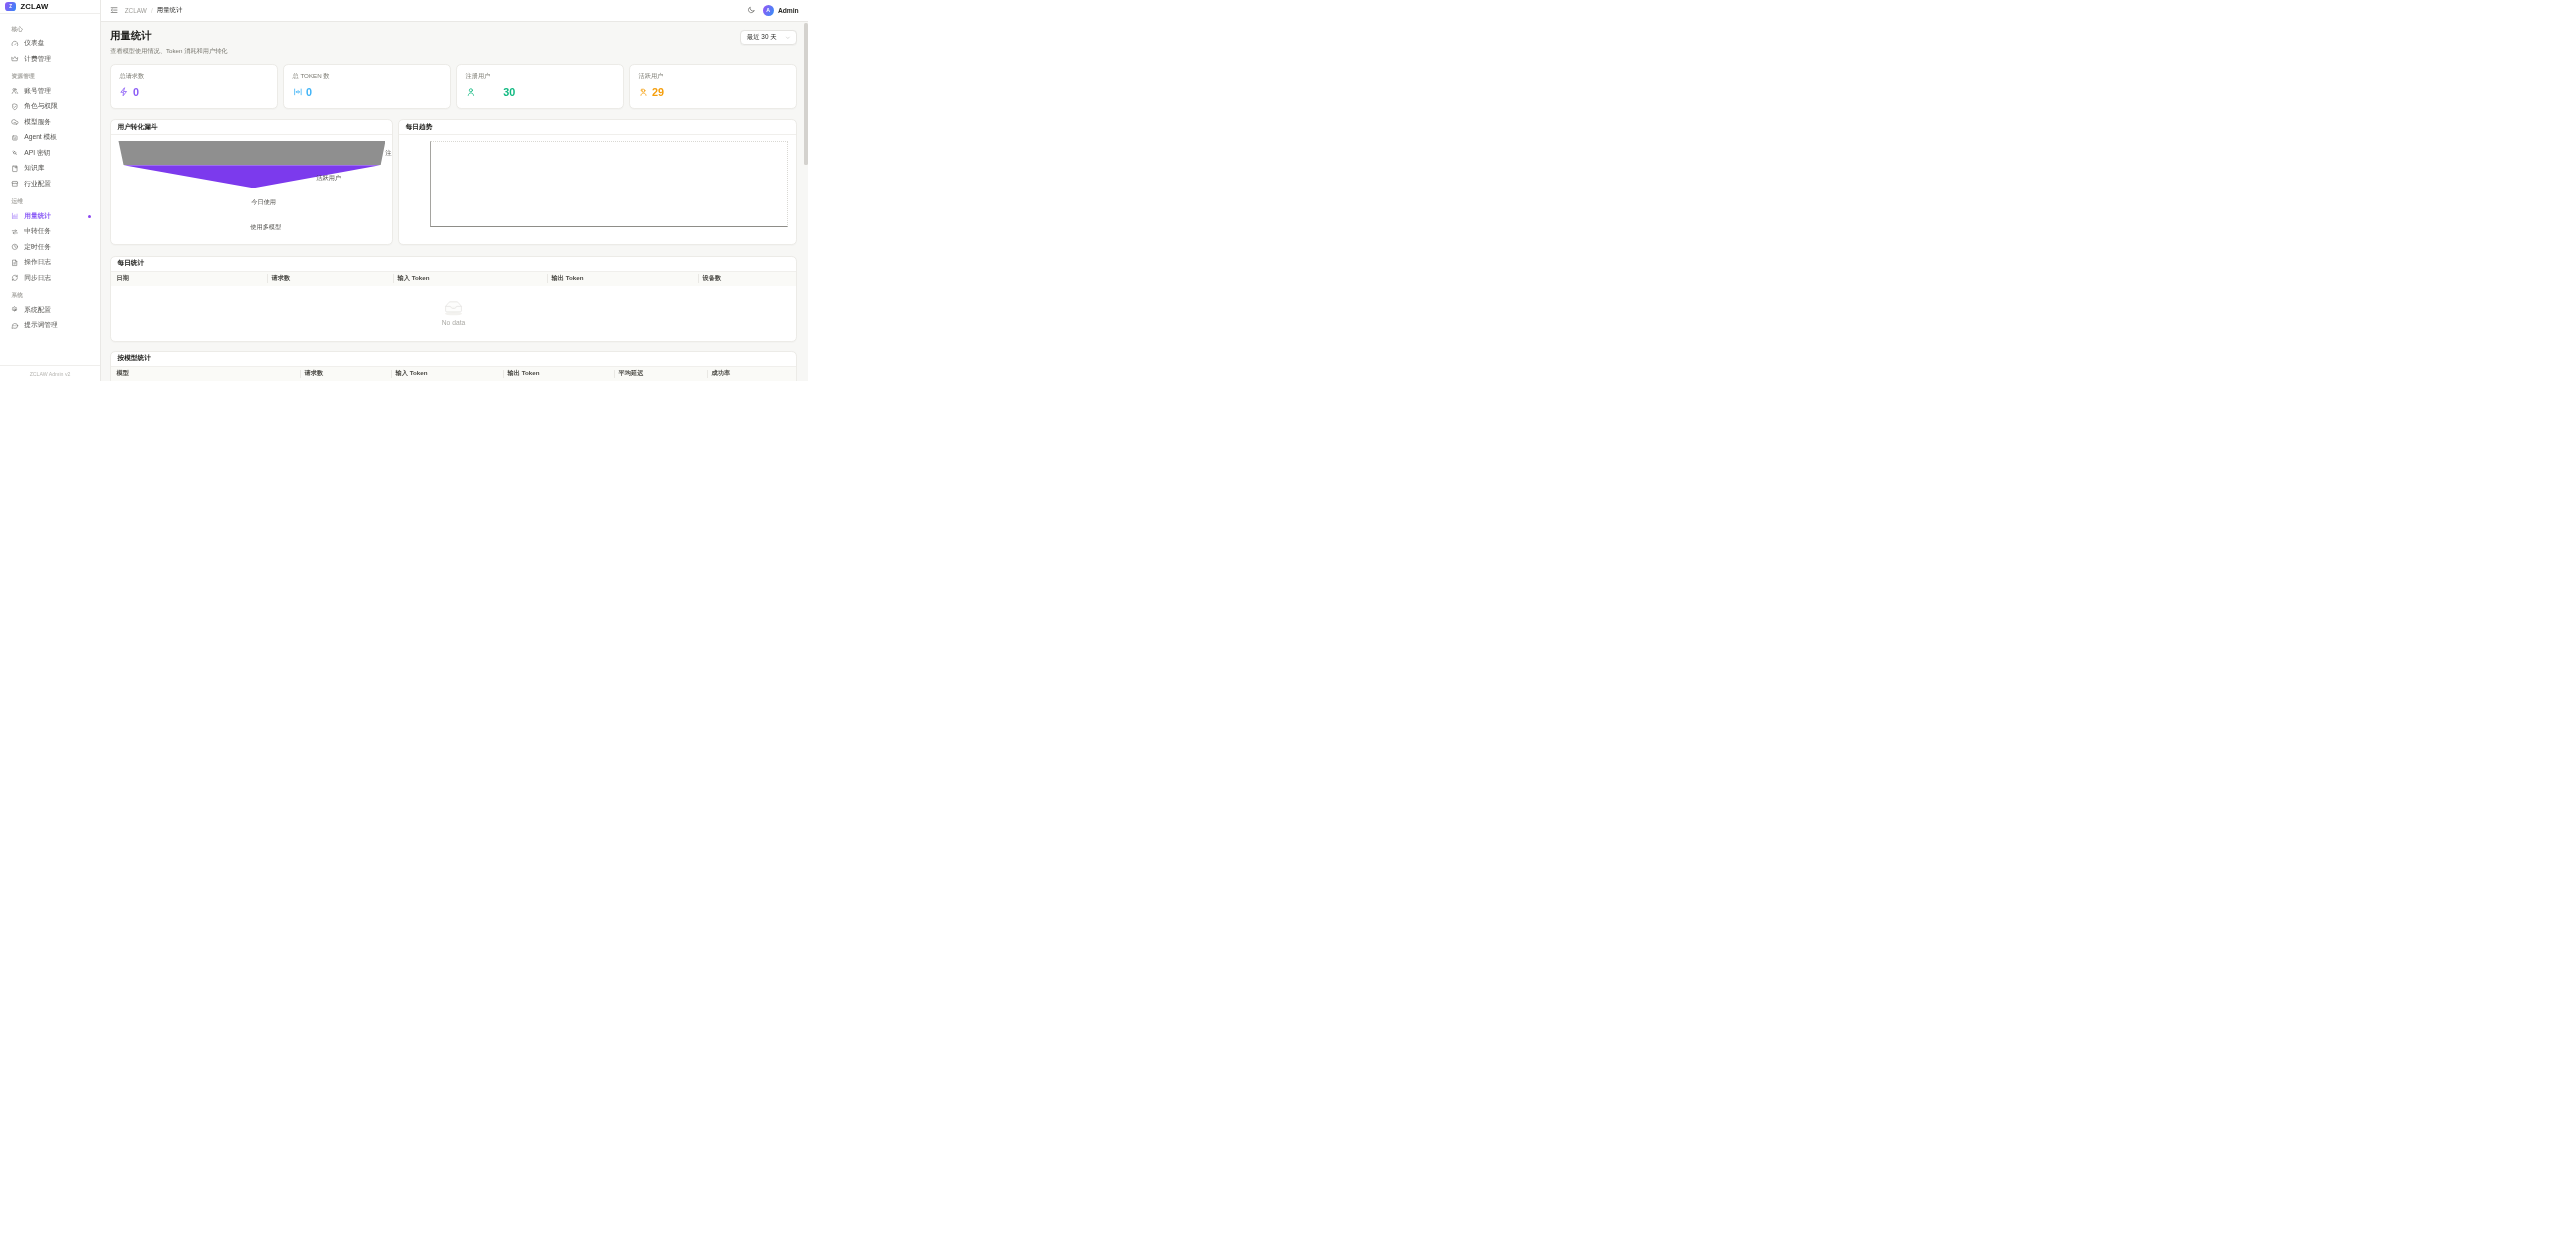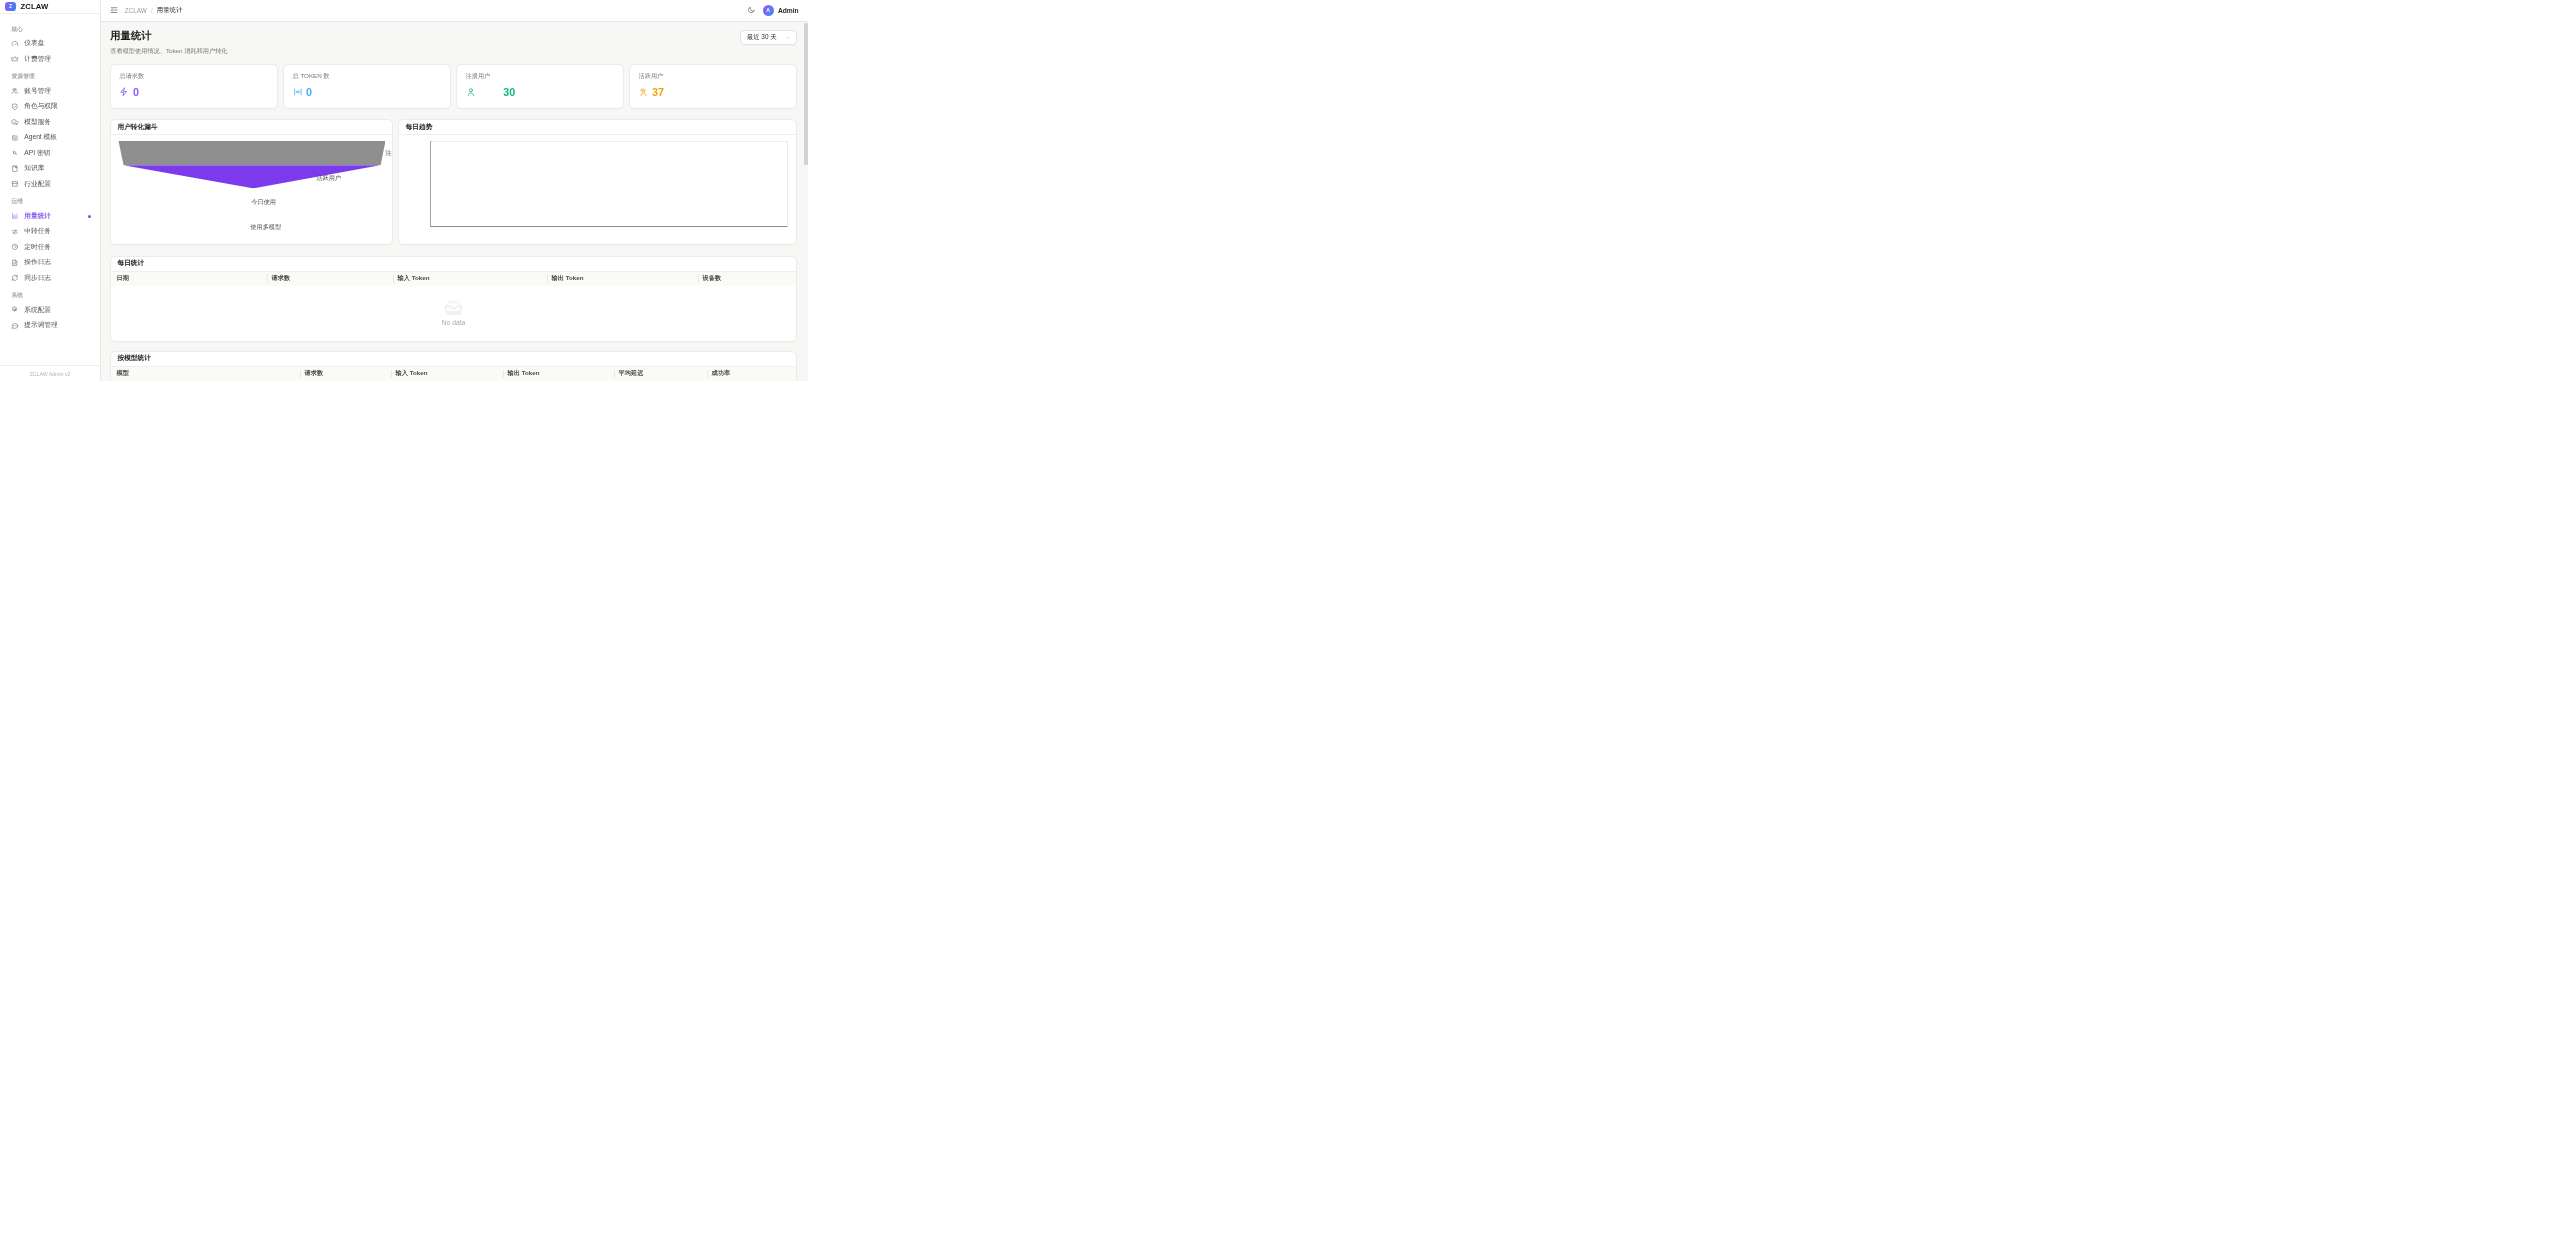--- a/index.html
+++ b/index.html
@@ -342,21 +342,21 @@
           </div>
         </div>
         <div class="card stat-card">
           <div class="stat-label">活跃用户</div>
           <div class="stat-value" style="color: rgb(245, 158, 11);">
             <svg viewBox="0 0 24 24">
                 <circle cx="11" cy="9" r="3.5"></circle>
                 <path d="M4.8 20.5c.5-3.6 2.9-5.5 6.2-5.5s5.7 1.9 6.2 5.5"></path>
                 <path d="M7.2 4.6a3.5 3.5 0 0 0-.1 6.3"></path>
               </svg>
-            <span class="stat-num">37</span>
+            <span class="stat-num">29</span>
           </div>
         </div>
       </div>
 
       <div class="charts-row">
 
         <div class="card funnel-card">
           <div class="card-head">用户转化漏斗</div>
           <div class="funnel-stage stage-registered" style="background: rgb(143, 143, 143);"></div>
           <div class="funnel-stage stage-active" style="background: rgb(124, 58, 237);"></div>

